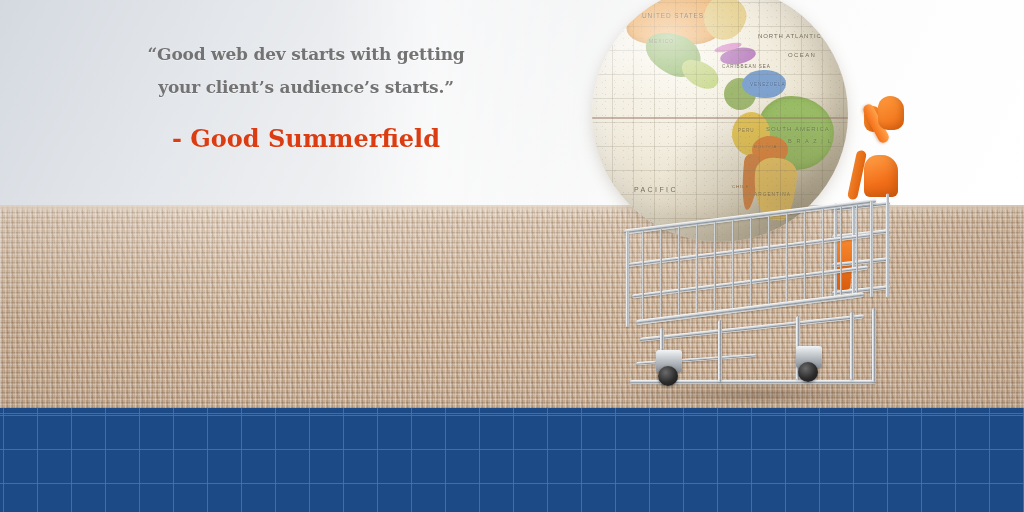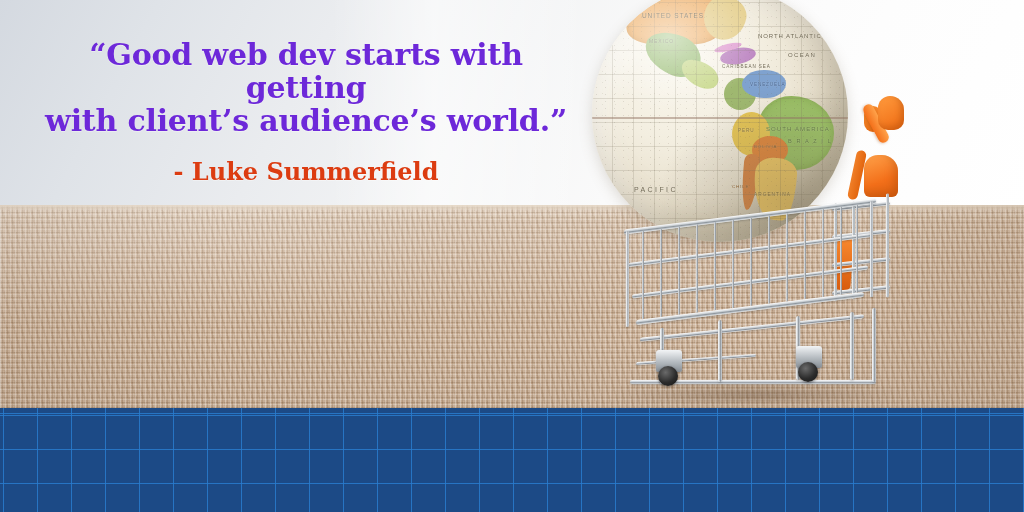--- a/index.html
+++ b/index.html
@@ -451,24 +451,24 @@
   .quote-block {
     position: absolute;
     left: 36px; top: 38px;
     width: 540px;
     text-align: center;
   }
   .quote-text {
     margin: 0;
     font-family: "DejaVu Serif", "Liberation Serif", serif;
     font-weight: bold;
-    font-size: 30px;
+    font-size: 17px;
     line-height: 33px;
     letter-spacing: -0.2px;
-    color: #6d28d9;
+    color: #737373;
     text-shadow: 0 1px 0 rgba(255,255,255,.35);
   }
   .quote-author {
     margin: 20px 0 0 0;
     font-family: "DejaVu Serif", "Liberation Serif", serif;
     font-weight: bold;
     font-size: 24px;
     color: #dc3c11;
     text-shadow: 0 1px 0 rgba(255,255,255,.35);
   }
@@ -608,21 +608,21 @@
 
       <div class="caster" style="left:56px;  top:142px;"></div>
       <div class="caster" style="left:196px; top:138px;"></div>
       <div class="wheel" style="left:58px;  top:158px;"></div>
       <div class="wheel" style="left:198px; top:154px;"></div>
     </div>
   </div>
 
   <div class="quote-block">
     <p class="quote-text">“Good web dev starts with getting</p>
-    <p class="quote-text">with client’s audience’s world.”</p>
-    <p class="quote-author">- Luke Summerfield</p>
+    <p class="quote-text">your client’s audience’s starts.”</p>
+    <p class="quote-author">- Good Summerfield</p>
   </div>
 
   <div class="banner">
 
     
   </div>
 </div>
 
 </body></html>

